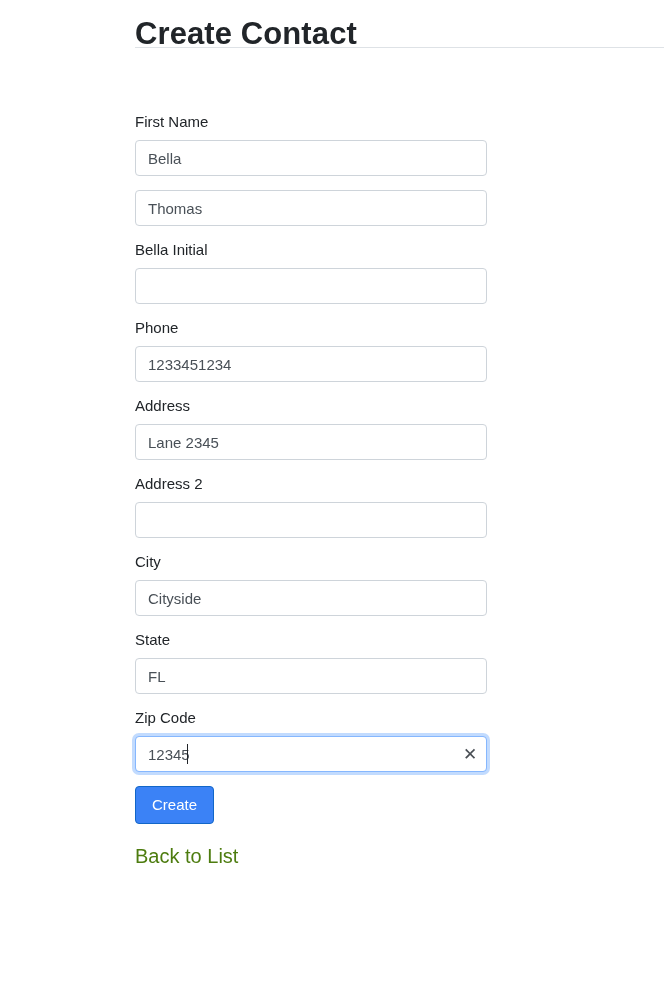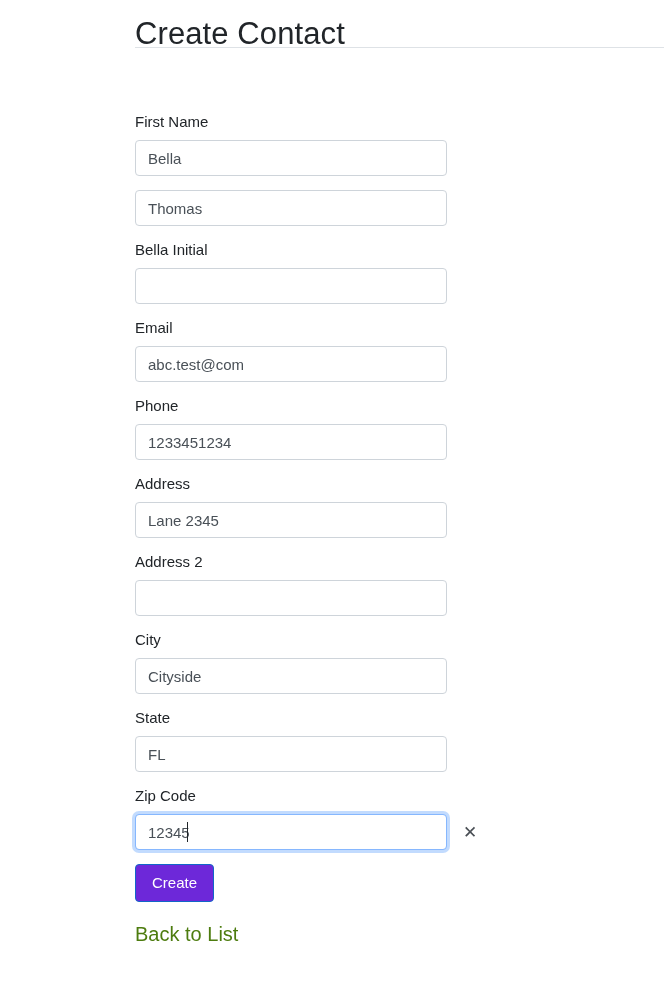--- a/index.html
+++ b/index.html
@@ -22,21 +22,21 @@
     height: 1004px;
     box-sizing: border-box;
   }
 
   
   .page-title {
     position: absolute;
     left: 135px;
     top: -7px;
     font-size: 31px;
-    font-weight: 400;
+    font-weight: 700;
     letter-spacing: 0.1px;
     line-height: 40px;
     color: #212529;
     white-space: nowrap;
   }
 
   .title-rule {
     position: absolute;
     left: 135px;
     top: 47px;
@@ -67,21 +67,21 @@
     font-weight: 400;
   }
 
   .input-wrap {
     position: relative;
   }
 
   .text-input {
     box-sizing: border-box;
     display: block;
-    width: 312px;
+    width: 352px;
     height: 36px;
     padding: 6px 12px;
     font-family: "Liberation Sans", sans-serif;
     font-size: 15px;
     line-height: 22px;
     color: #495057;
     background-color: #ffffff;
     background-clip: padding-box;
     border: 1px solid #ced4da;
     border-radius: 4px;
@@ -134,21 +134,21 @@
 
   .btn-primary {
     display: inline-block;
     box-sizing: border-box;
     padding: 8px 16px;
     min-width: 74px;
     font-family: "Liberation Sans", sans-serif;
     font-size: 15px;
     line-height: 20px;
     color: #ffffff;
-    background-color: #6d28d9;
+    background-color: #3b82f6;
     border: 1px solid #1266c8;
     border-radius: 4px;
     cursor: pointer;
     text-align: center;
   }
 
   .back-link {
     display: inline-block;
     margin-top: 22px;
     font-size: 20px;
@@ -182,26 +182,20 @@
       </div>
     </div>
 
     <div class="field">
       <label class="field-label">Bella Initial</label>
       <div class="input-wrap">
         <input class="text-input" type="text" value="" style="">
       </div>
     </div>
 
-    <div class="field">
-      <label class="field-label">Email</label>
-      <div class="input-wrap">
-        <input class="text-input" type="text" value="abc.test@com" style="">
-      </div>
-    </div>
 
     <div class="field">
       <label class="field-label">Phone</label>
       <div class="input-wrap">
         <input class="text-input" type="text" value="1233451234" style="">
       </div>
     </div>
 
     <div class="field">
       <label class="field-label">Address</label>

